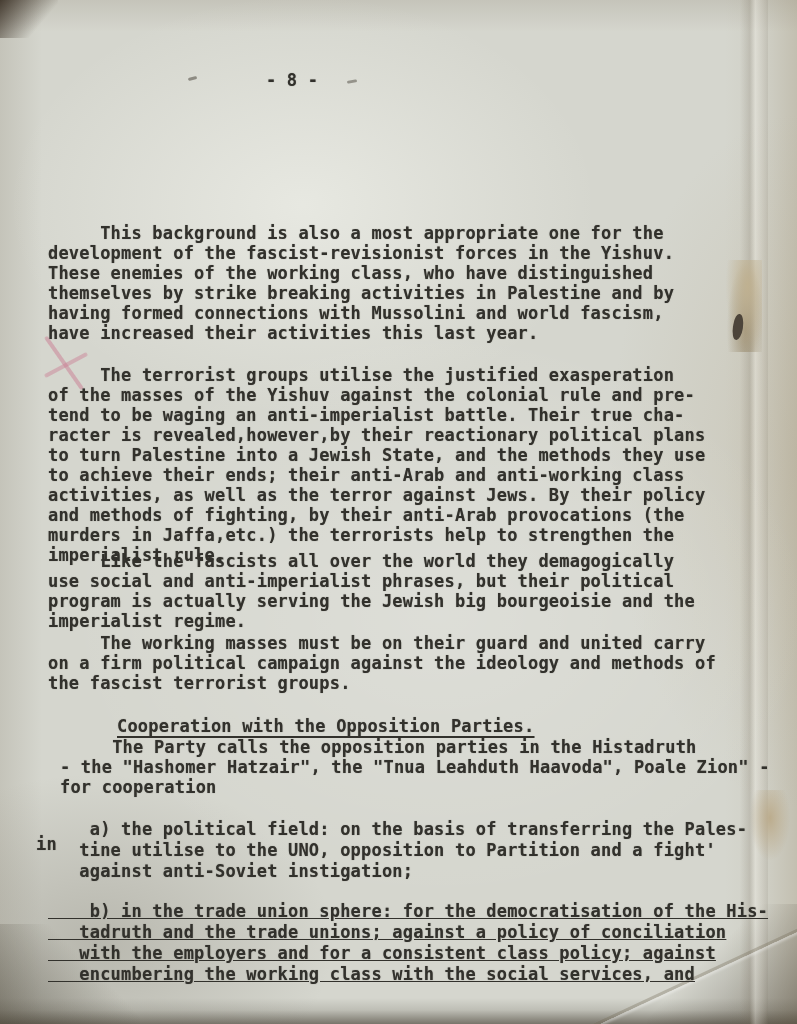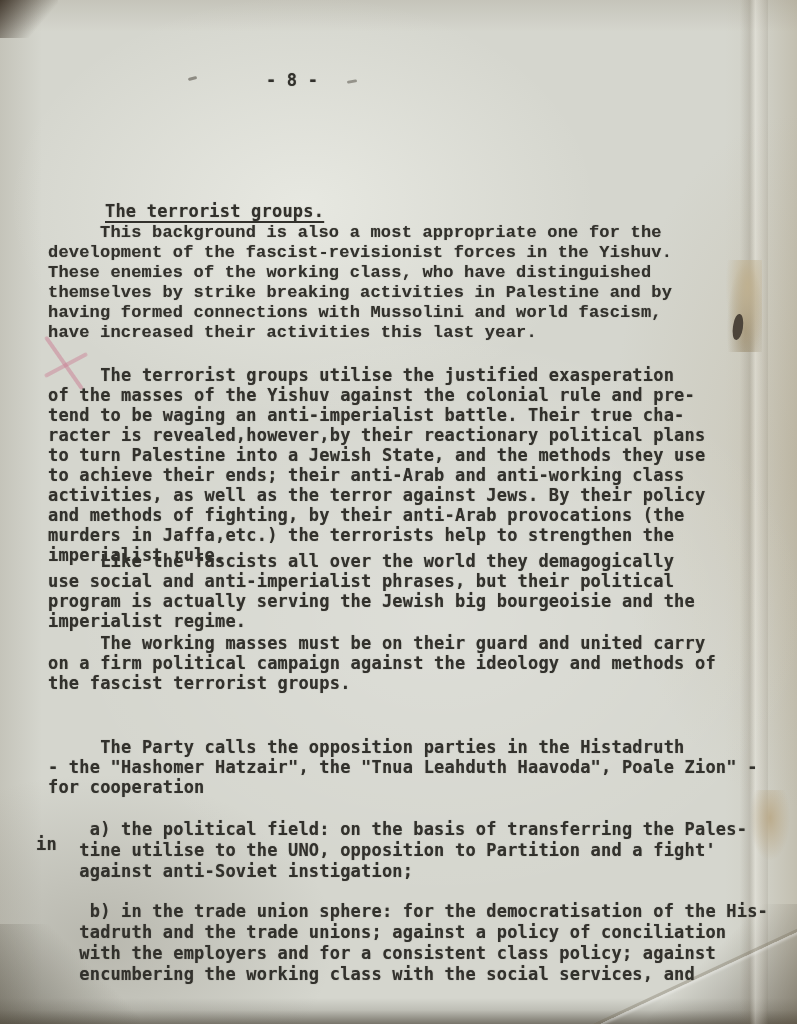--- a/index.html
+++ b/index.html
@@ -56,29 +56,29 @@
   .tw {
     position: absolute; left: 48px; white-space: pre;
     font: 700 17px/20px "DejaVu Sans Mono", "Liberation Mono", monospace;
     letter-spacing: 0.2px; color: #32312c;
     text-shadow: 0 0 1px rgba(50,48,42,0.5);
   }
   .ul { text-decoration: underline; text-decoration-thickness: 1.8px; text-underline-offset: 4px; }
   #pagenum { left: 266px; top: 70px; }
   #intro   { top: 98px; }
   #s1h     { left: 105px; top: 201px; }
-  #s1p1    { top: 223px; font-family: Liberation Mono, monospace; }
+  #s1p1    { top: 223px; }
   #s1p2    { top: 365px; }
   #s1p3    { top: 551px; }
   #s1p4    { top: 633px; }
   #s2h     { left: 117px; top: 716px; }
-  #s2p1    { top: 737px; }
+  #s2p1    { top: 737px; margin-left: 12px; }
   #inlbl   { left: 36px; top: 806px; margin-top: 28px; }
   #itema   { top: 819px; line-height: 21px; }
-  #itemb   { top: 901px; line-height: 21px; }
+  #itemb   { top: 901px; line-height: 21px; text-decoration: underline; }
 </style>
 </head>
 <body>
 
 <div class="paper">
 
   <div class="corner-tl"></div>
   <div class="corner-bl"></div>
   <div class="corner-br"></div>
   <div class="fold-right"></div>
@@ -89,21 +89,20 @@
   <div class="speck-a"></div>
   <div class="speck-b"></div>
   <div class="pencil-x">
     <span class="stroke1"></span>
     <span class="stroke2"></span>
   </div>
 
   <div class="tw" id="pagenum">- 8 -</div>
 
 
-  <div class="tw ul" id="s1h">The terrorist groups.</div>
   <div class="tw" id="s1p1">     This background is also a most appropriate one for the
 development of the fascist-revisionist forces in the Yishuv.
 These enemies of the working class, who have distinguished
 themselves by strike breaking activities in Palestine and by
 having formed connections with Mussolini and world fascism,
 have increased their activities this last year.</div>
   <div class="tw" id="s1p2">     The terrorist groups utilise the justified exasperation
 of the masses of the Yishuv against the colonial rule and pre-
 tend to be waging an anti-imperialist battle. Their true cha-
 racter is revealed,however,by their reactionary political plans
@@ -114,20 +113,21 @@
 murders in Jaffa,etc.) the terrorists help to strengthen the
 imperialist rule.</div>
   <div class="tw" id="s1p3">     Like the fascists all over the world they demagogically
 use social and anti-imperialist phrases, but their political
 program is actually serving the Jewish big bourgeoisie and the
 imperialist regime.</div>
   <div class="tw" id="s1p4">     The working masses must be on their guard and united carry
 on a firm political campaign against the ideology and methods of
 the fascist terrorist groups.</div>
 
+  <div class="tw ul" id="s2h">Cooperation with the Opposition Parties.</div>
   <div class="tw" id="s2p1">     The Party calls the opposition parties in the Histadruth
 - the "Hashomer Hatzair", the "Tnua Leahduth Haavoda", Poale Zion" -
 for cooperation</div>
   <div class="tw" id="inlbl">in</div>
   <div class="tw" id="itema">    a) the political field: on the basis of transferring the Pales-
    tine utilise to the UNO, opposition to Partition and a fight'
    against anti-Soviet instigation;</div>
   <div class="tw" id="itemb">    b) in the trade union sphere: for the democratisation of the His-
    tadruth and the trade unions; against a policy of conciliation
    with the employers and for a consistent class policy; against

